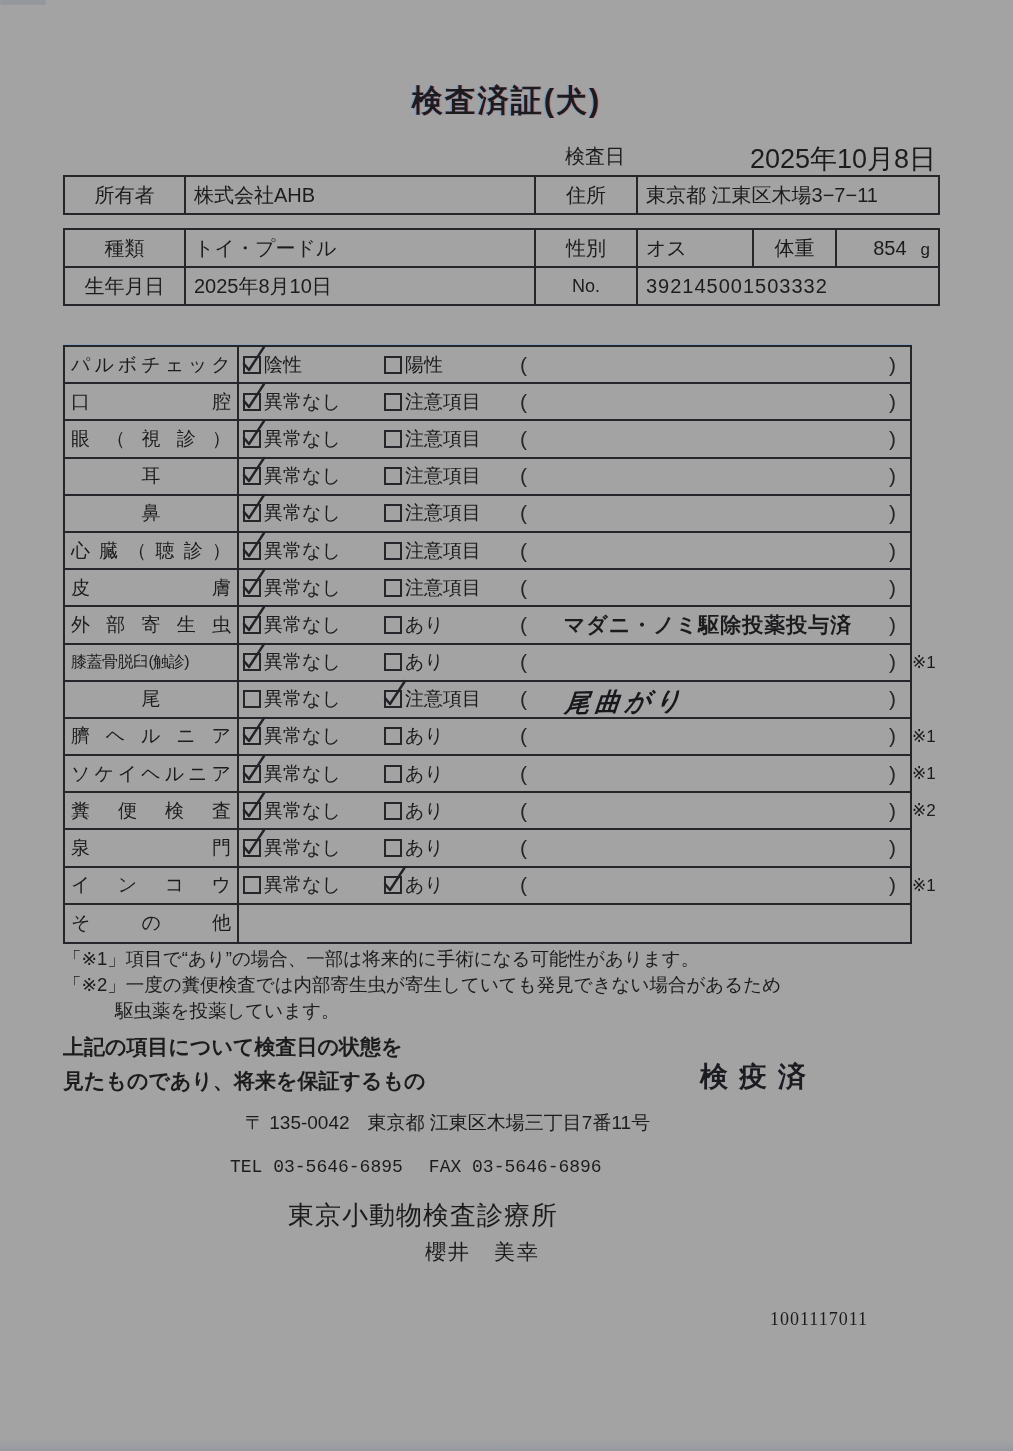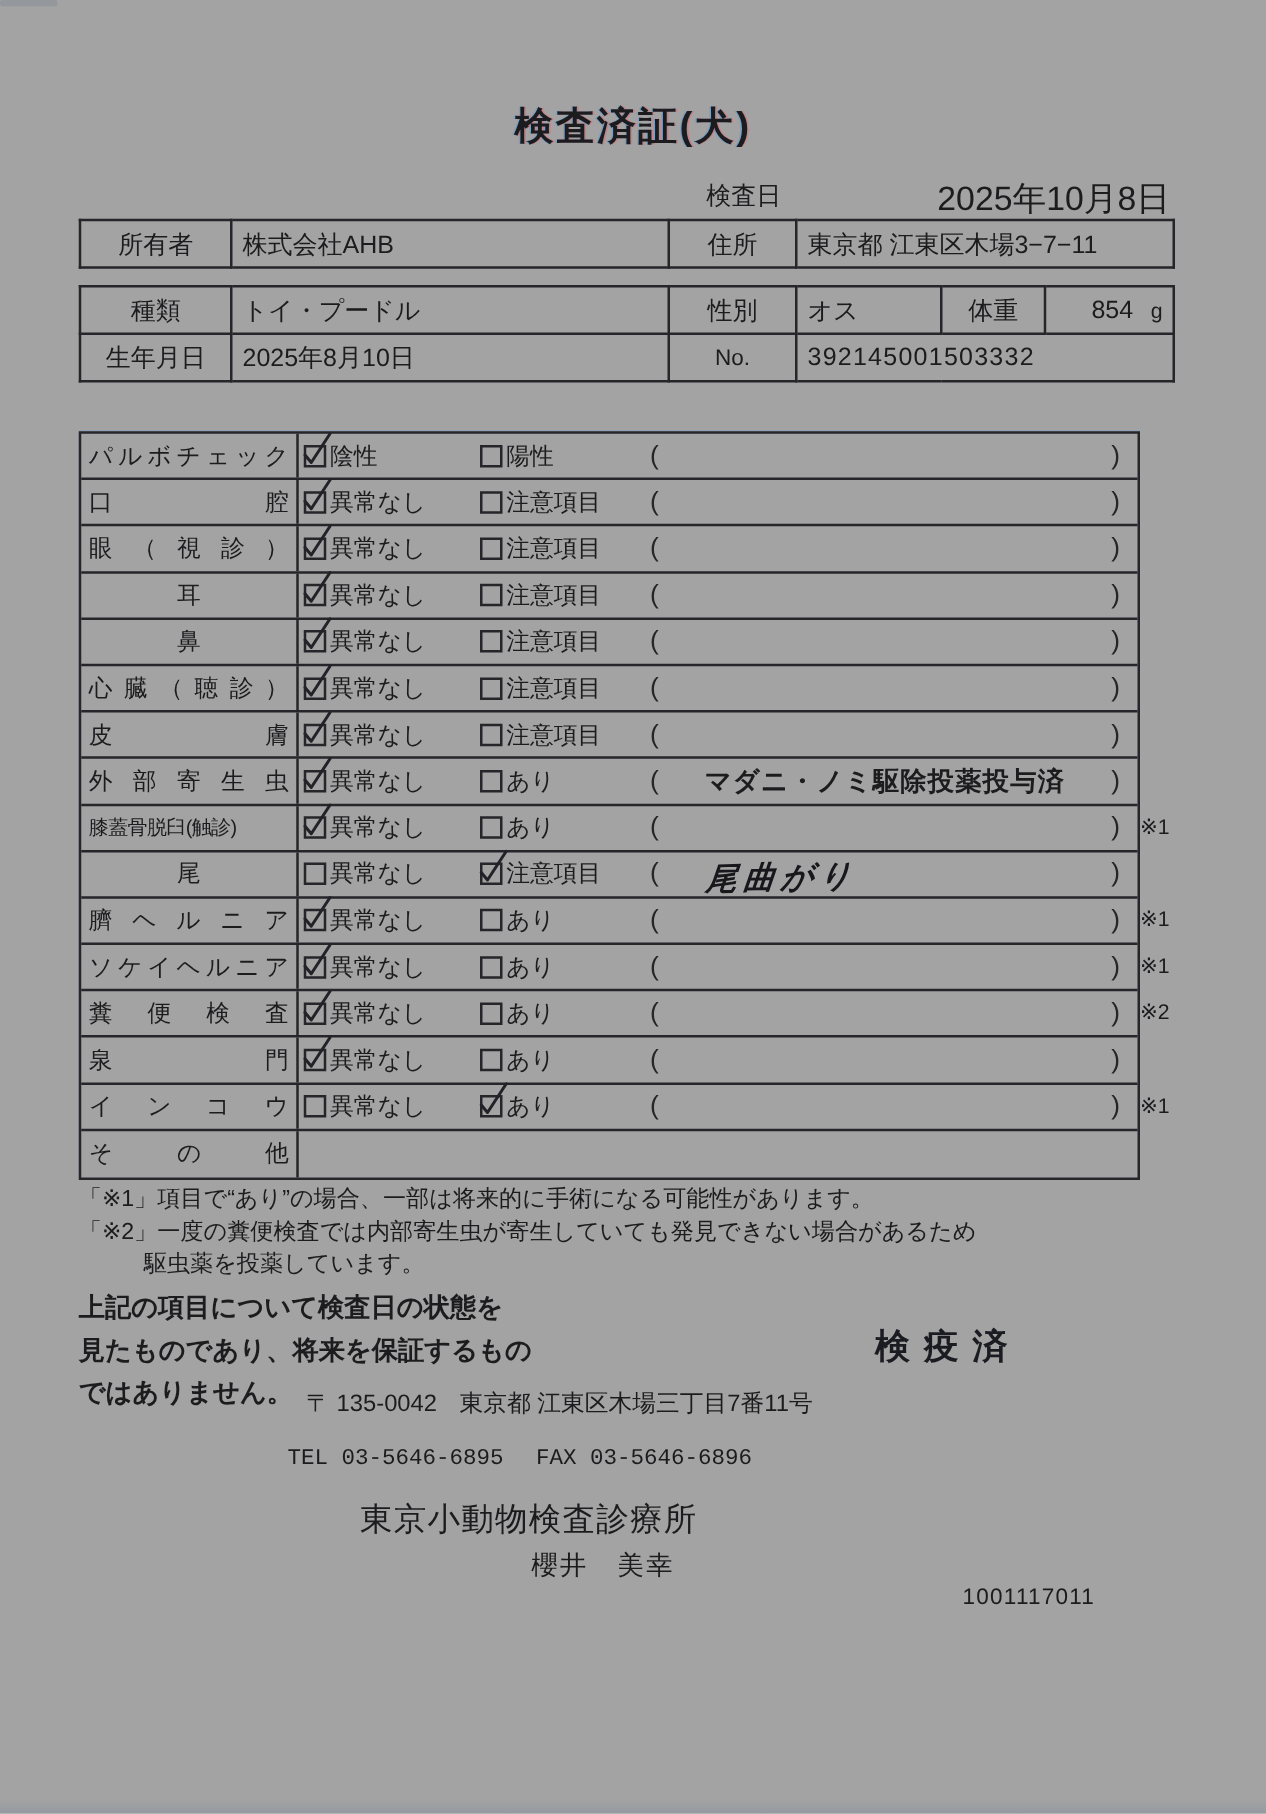--- a/index.html
+++ b/index.html
@@ -56,21 +56,21 @@
   .footnote{left:63px;font-size:18.5px;font-weight:500;}
   .fn-indent{left:115px;}
   .disclaimer{left:63px;font-size:21px;font-weight:600;line-height:34px;}
   .stamp{left:700px;top:1058px;font-size:28px;font-weight:600;letter-spacing:11px;color:#1b1b22;}
   .postal{left:245px;top:1110px;font-size:19px;}
   .postal .addr{margin-left:18px;}
   .tel{left:230px;top:1157px;font-size:18px;font-family:"Liberation Mono","DejaVu Sans Mono",monospace;}
   .tel .fax{margin-left:26px;}
   .clinic{left:288px;top:1198px;font-size:26px;font-weight:500;letter-spacing:1px;}
   .vet{left:425px;top:1238px;font-size:21px;letter-spacing:2px;}
-  .docnum{left:770px;top:1267px;font-size:18px;font-family:Liberation Sans, sans-serif;letter-spacing:1px;}
+  .docnum{left:770px;top:1309px;font-size:18px;font-family:Liberation Serif, serif;letter-spacing:1px;}
 </style>
 </head>
 <body>
 
 <div class="page">
   <div class="abs corner-smudge"></div>
 
   <div class="abs doc-title chroma">検査済証(犬)</div>
   <div class="abs date-label">検査日</div>
   <div class="abs date-value">2025年10月8日</div>
@@ -484,21 +484,20 @@
 
   <div>
       <div class="abs footnote" style="top: 946px;">「※1」項目で“あり”の場合、一部は将来的に手術になる可能性があります。</div>
       <div class="abs footnote" style="top: 972px;">「※2」一度の糞便検査では内部寄生虫が寄生していても発見できない場合があるため</div>
       <div class="abs footnote fn-indent" style="top: 998px;">駆虫薬を投薬しています。</div>
     </div>
 
   <div class="abs disclaimer" style="top:1030px;">
       <div>上記の項目について検査日の状態を</div>
       <div>見たものであり、将来を保証するもの</div>
-      <div>ではありません。</div>
     </div>
 
   <div class="abs stamp">検疫済</div>
 
   <div class="abs postal">
     <span>〒 135-0042</span><span class="addr">東京都 江東区木場三丁目7番11号</span>
   </div>
   <div class="abs tel">
     <span>TEL 03-5646-6895</span><span class="fax">FAX 03-5646-6896</span>
   </div>

